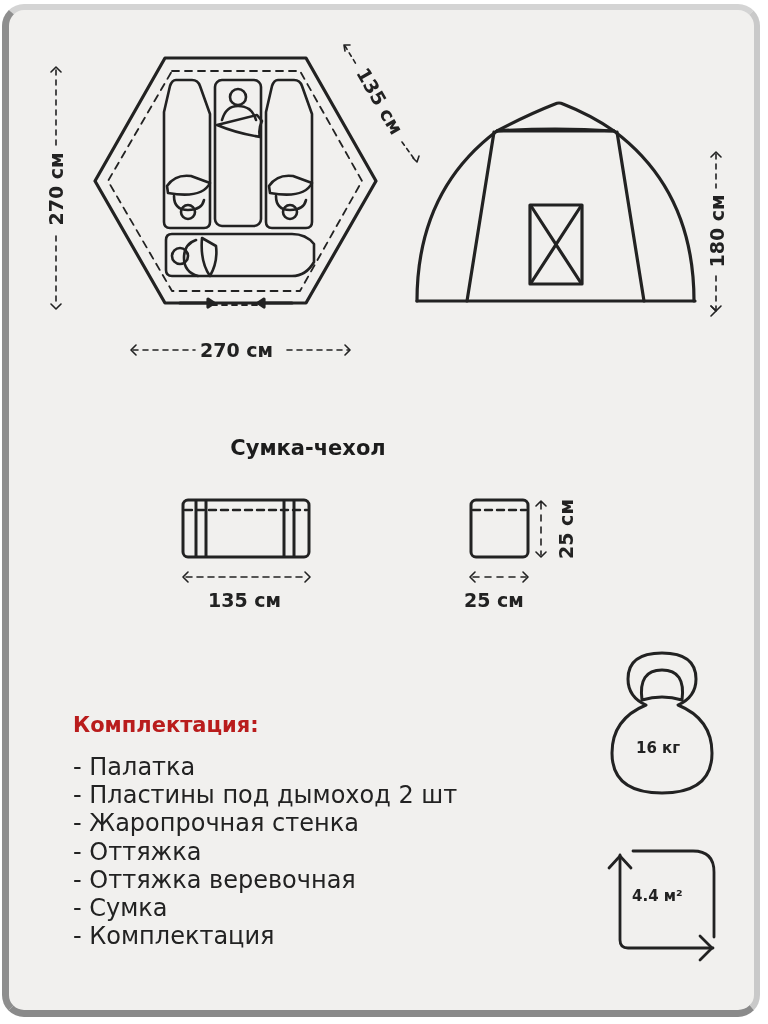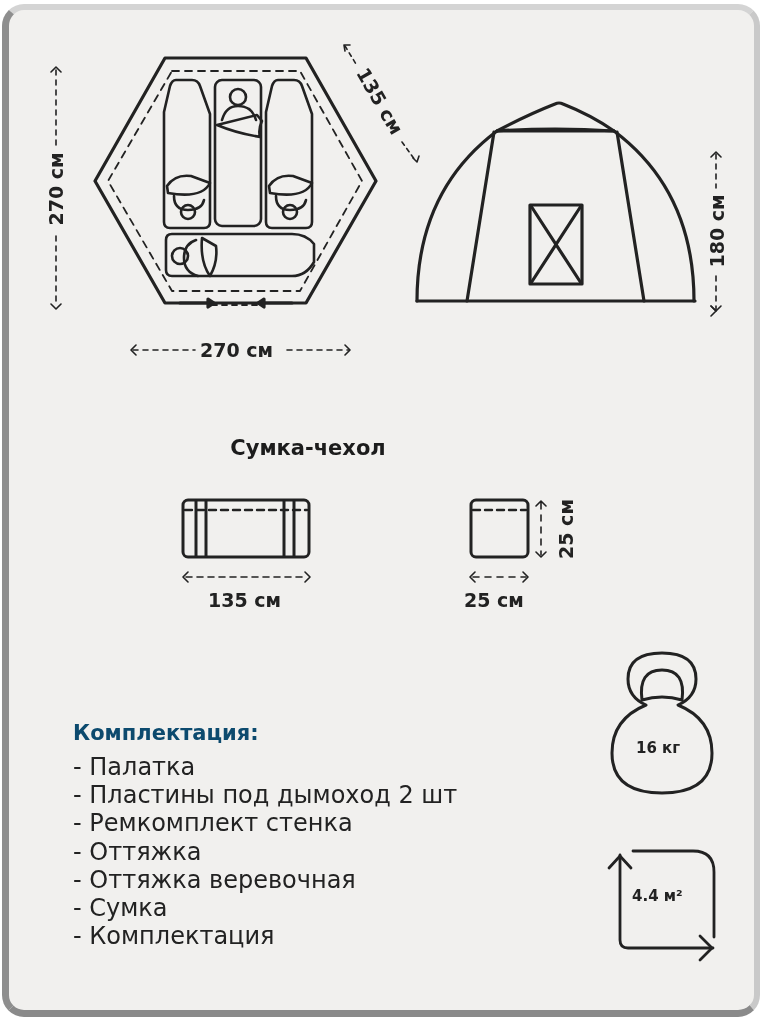--- a/index.html
+++ b/index.html
@@ -9,21 +9,21 @@
   }
   .frame {
     position:absolute; left:2px; top:4px; width:758px; height:1013px;
     box-sizing:border-box; background:#f1f0ee; border-radius:22px;
     border-top:6px solid #d4d4d4; border-right:6px solid #c9c9c9;
     border-left:7px solid #8e8e8e; border-bottom:7px solid #8a8a8a;
   }
   svg.art { position:absolute; left:0; top:0; }
   .lbl { position:absolute; font-weight:bold; color:#222; white-space:nowrap; }
   .title { position:absolute; left:0; width:616px; top:436px; text-align:center; font-size:21px; font-weight:bold; color:#1c1c1c; }
-  .kit-title { position:absolute; left:73px; top:713px; font-size:21px; font-weight:bold; color:#0c4a6e;margin-top:8px; }
+  .kit-title { position:absolute; left:73px; top:713px; font-size:21px; font-weight:bold; color:#b91c1c; }
   .kit-list { position:absolute; left:73px; top:753px; margin:0; padding:0; list-style:none; }
   .kit-list li { font-size:24px; line-height:28.2px; color:#222; white-space:nowrap; }
   .badge { position:absolute; font-weight:bold; font-size:15px; color:#222; }
 </style>
 </head>
 <body>
 
 <div class="frame"></div>
 
 <svg class="art" width="768" height="1024" viewBox="0 0 768 1024" fill="none" stroke="#222" stroke-width="3.2" stroke-linejoin="round" stroke-linecap="round">
@@ -148,21 +148,21 @@
 
 <div class="title">Сумка-чехол</div>
 <div class="lbl" style="left:208px; top:589px; font-size:19px;">135 см</div>
 <div class="lbl" style="left:464px; top:589px; font-size:19px;">25 см</div>
 <div class="lbl" style="left:531px; top:518px; font-size:19px; transform:rotate(-90deg); transform-origin:center; width:70px; text-align:center;">25 см</div>
 
 <div class="kit-title">Комплектация:</div>
 <ul class="kit-list">
   <li>- Палатка</li>
   <li>- Пластины под дымоход 2 шт</li>
-  <li>- Ремкомплект стенка</li>
+  <li>- Жаропрочная стенка</li>
   <li>- Оттяжка</li>
   <li>- Оттяжка веревочная</li>
   <li>- Сумка</li>
   <li>- Комплектация</li>
 </ul>
 
 <div class="badge" style="left:636px; top:739px;">16 кг</div>
 <div class="badge" style="left:632px; top:887px;">4.4 м²</div>
 
 </body></html>

